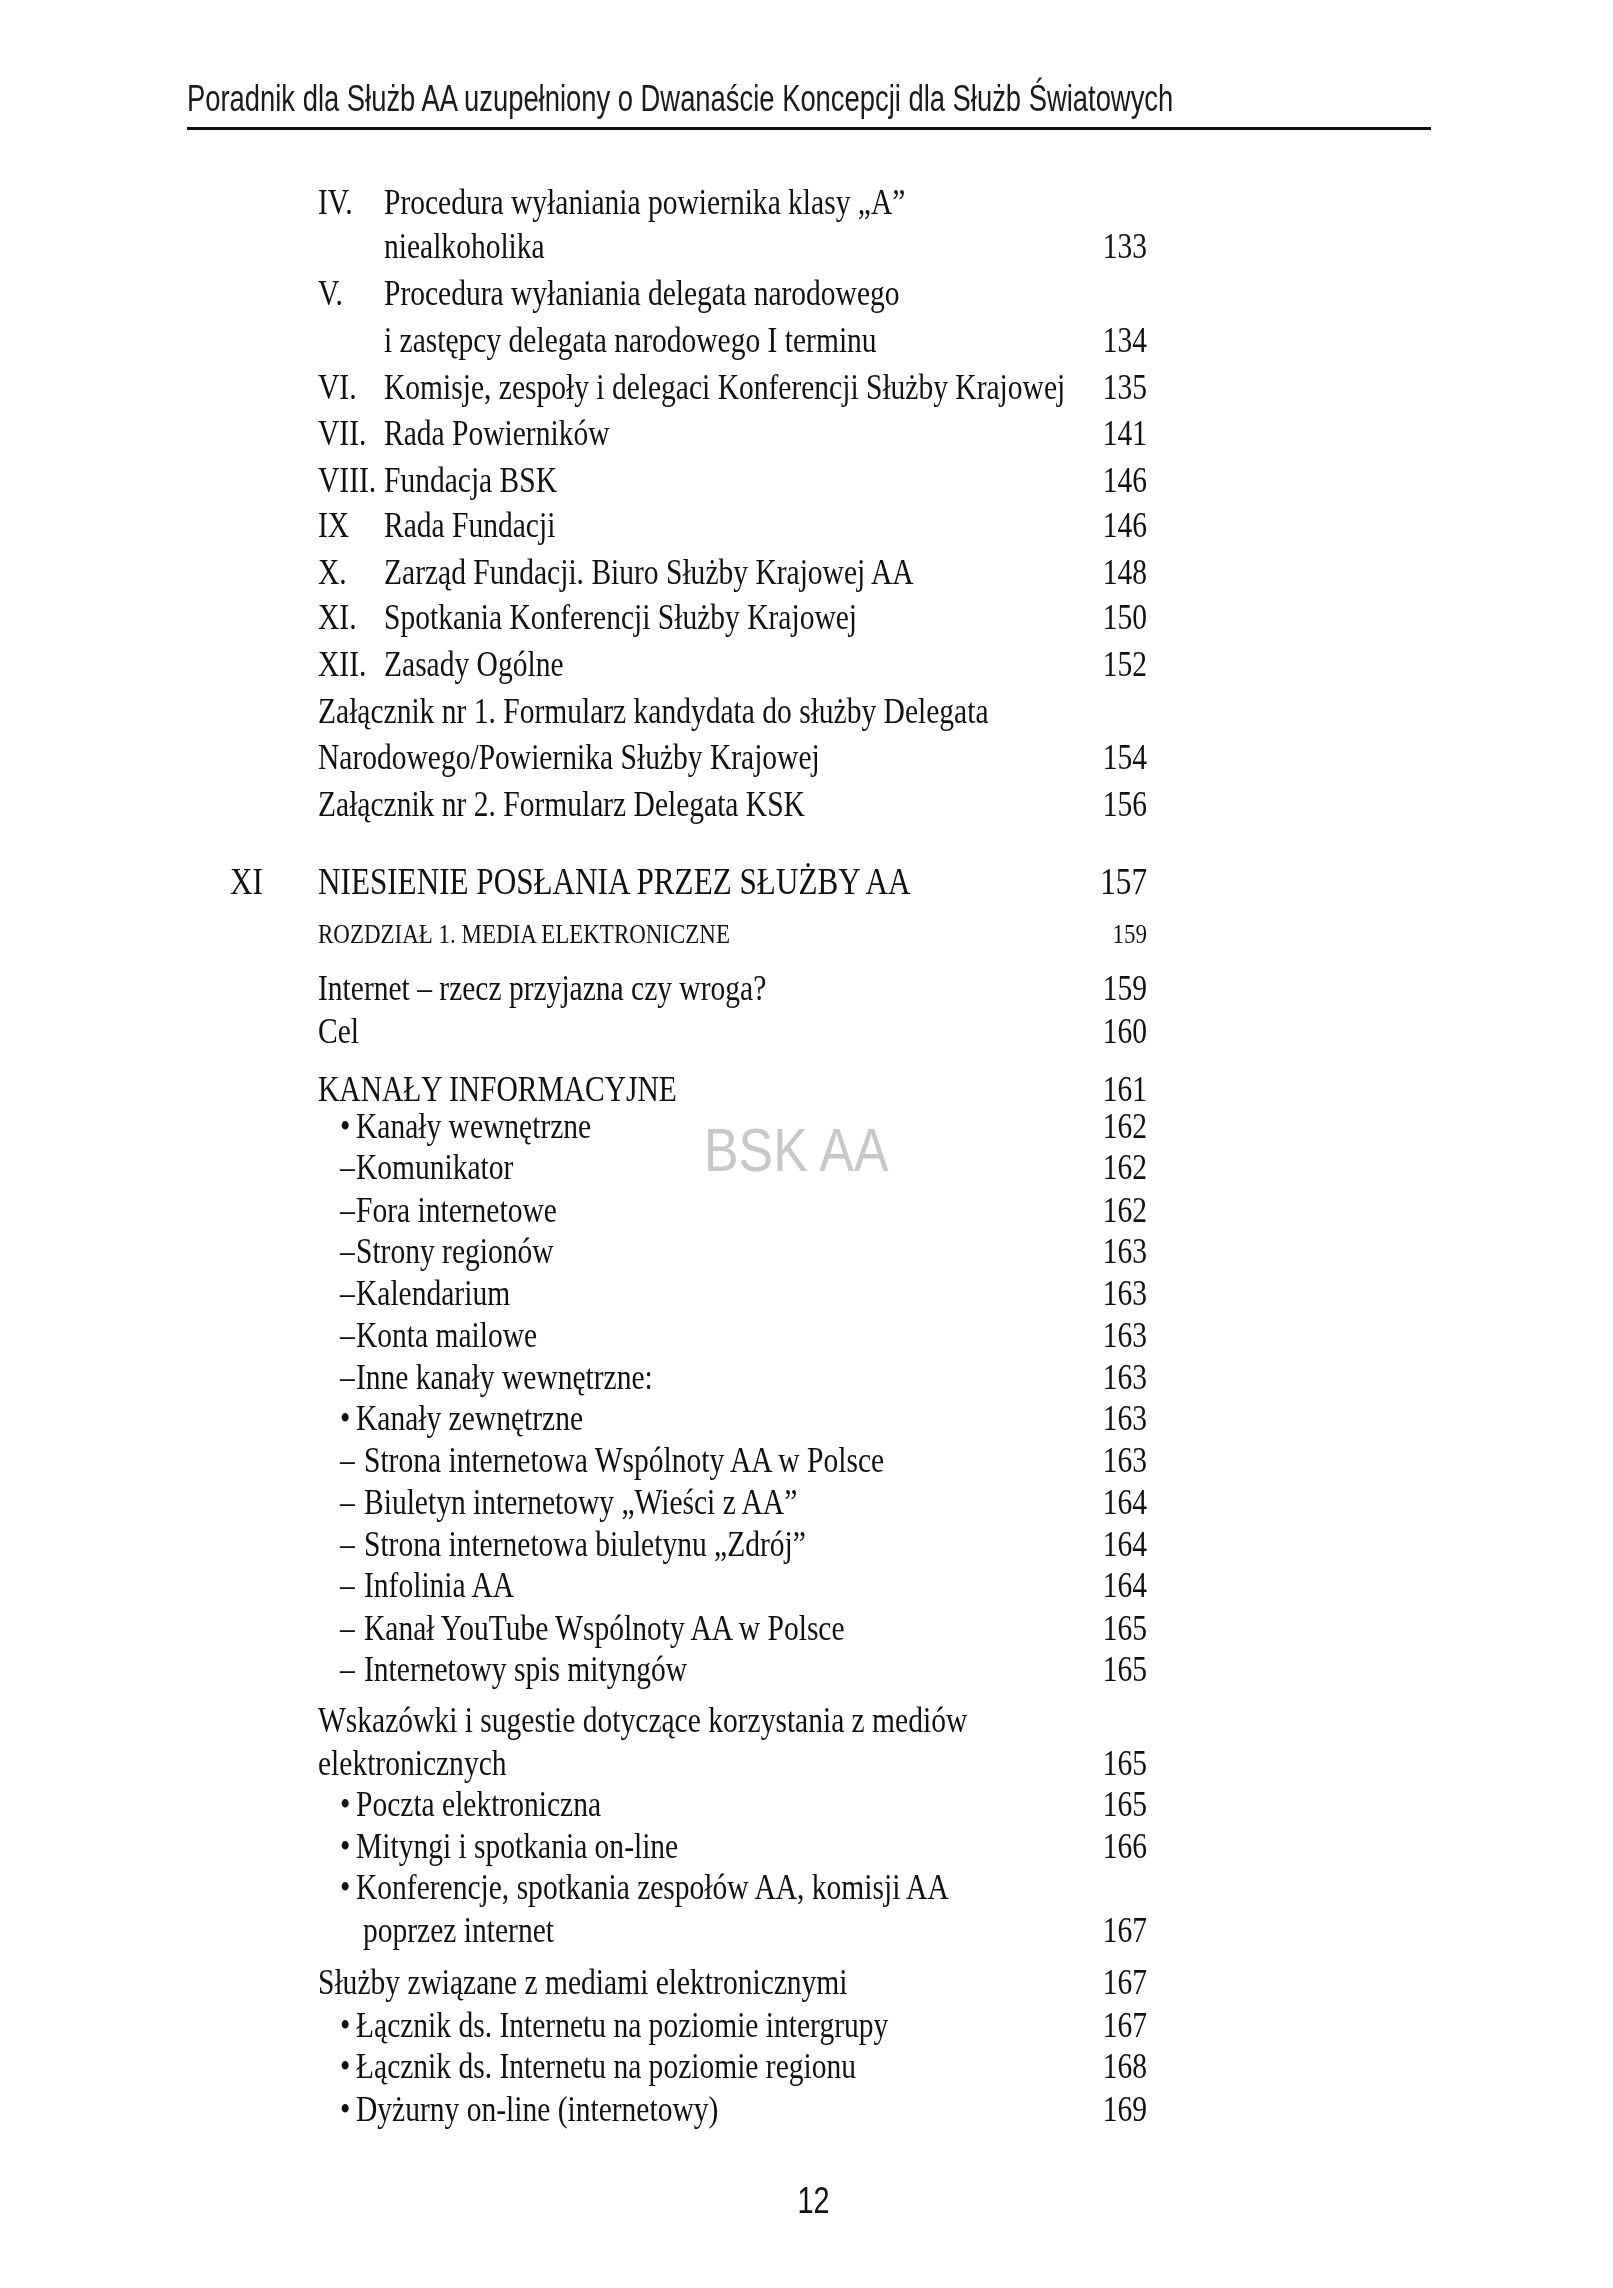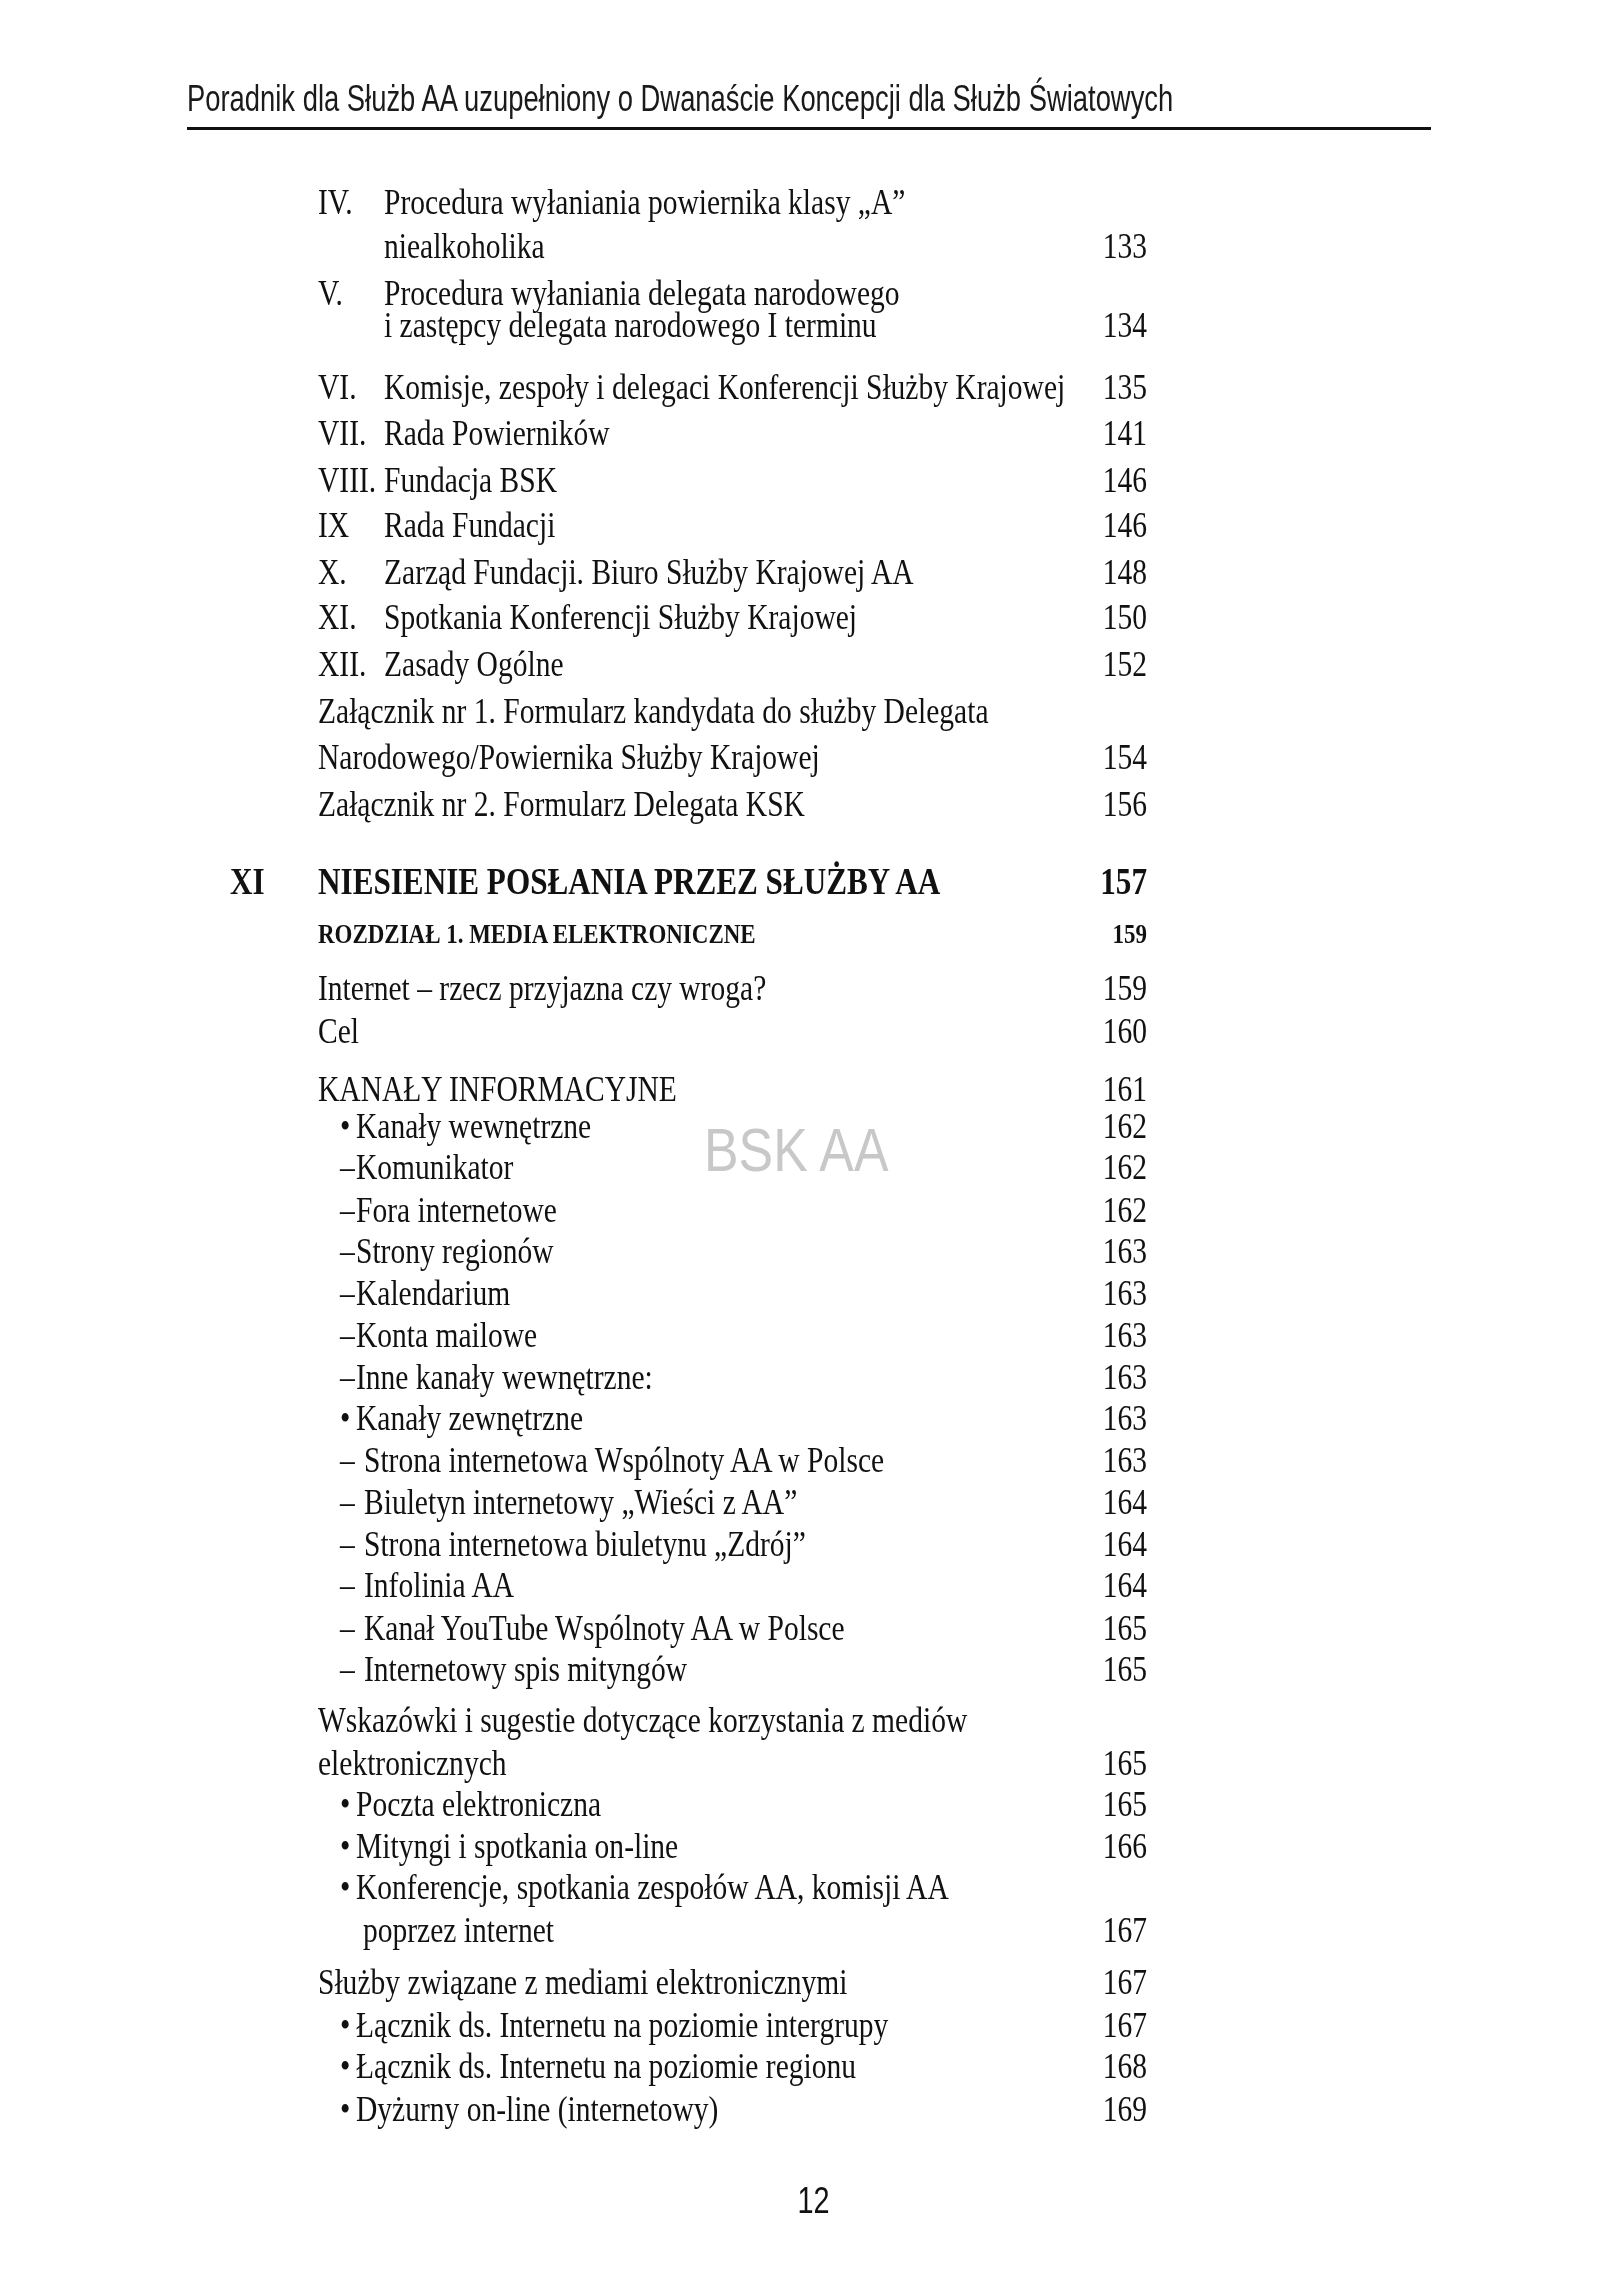--- a/index.html
+++ b/index.html
@@ -3,21 +3,21 @@
 <meta charset="utf-8">
 <style>
   html, body { margin:0; padding:0; background:#ffffff; }
   body { width:1613px; height:2289px; position:relative; overflow:hidden; color:#111; }
   .hdr { position:absolute; left:187px; top:78px; font-family:"Liberation Sans", sans-serif; font-size:37px; white-space:nowrap; transform-origin:left top; transform:scaleX(0.74); color:#1a1a1a; }
   .rule { position:absolute; left:187px; width:1244px; top:127px; height:2.8px; background:#111; }
   .row { position:absolute; left:0; width:1329px; height:44px; font-family:"Liberation Serif", serif; font-size:36px; line-height:44px; white-space:nowrap; }
   .row .num { position:absolute; left:318px; top:0; transform-origin:left center; transform:scaleX(0.82); }
   .row .txt { position:absolute; top:0; transform-origin:left center; transform:scaleX(0.82); }
   .row .pg { position:absolute; right:182px; top:0; transform-origin:right center; transform:scaleX(0.82); }
-  .row.bold { font-weight:bold; }
+  .row.bold { font-weight:normal; }
   .row.big { font-size:38px; }
   .row .ch { position:absolute; left:230px; top:0; transform-origin:left center; transform:scaleX(0.82); }
   .wm { position:absolute; left:704px; top:1115px; font-family:"Liberation Sans", sans-serif; font-size:61px; color:#c8c8c8; transform-origin:left top; transform:scaleX(0.85); white-space:nowrap; }
   .folio { position:absolute; left:0; width:1628px; text-align:center; top:2180px; font-family:"Liberation Sans", sans-serif; font-size:37px; }
   .folio span { display:inline-block; transform:scaleX(0.78); }
 </style>
 </head>
 <body>
 
 <div class="hdr">Poradnik dla Służb AA uzupełniony o Dwanaście Koncepcji dla Służb Światowych</div>
@@ -28,21 +28,21 @@
   <span class="txt" style="left:384px">Procedura wyłaniania powiernika klasy „A”</span>
 </div>
 <div class="row" style="top:224px">
   <span class="txt" style="left:384px">niealkoholika</span>
   <span class="pg">133</span>
 </div>
 <div class="row" style="top:271px">
   <span class="num">V.</span>
   <span class="txt" style="left:384px">Procedura wyłaniania delegata narodowego</span>
 </div>
-<div class="row" style="top:303px">
+<div class="row" style="top:318px">
   <span class="txt" style="left:384px">i zastępcy delegata narodowego I terminu</span>
   <span class="pg">134</span>
 </div>
 <div class="row" style="top:365px">
   <span class="num">VI.</span>
   <span class="txt" style="left:384px">Komisje, zespoły i delegaci Konferencji Służby Krajowej</span>
   <span class="pg">135</span>
 </div>
 <div class="row" style="top:411px">
   <span class="num">VII.</span>

